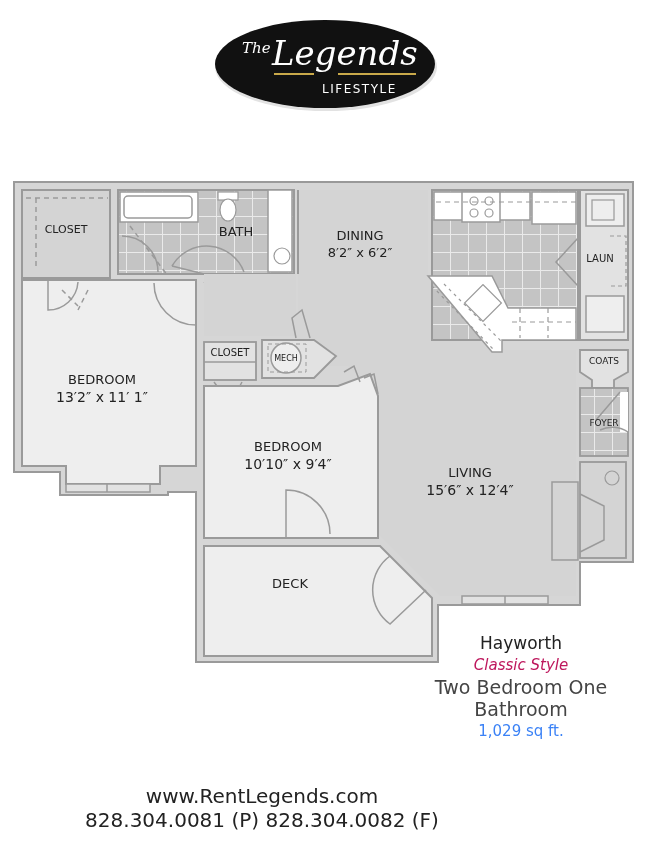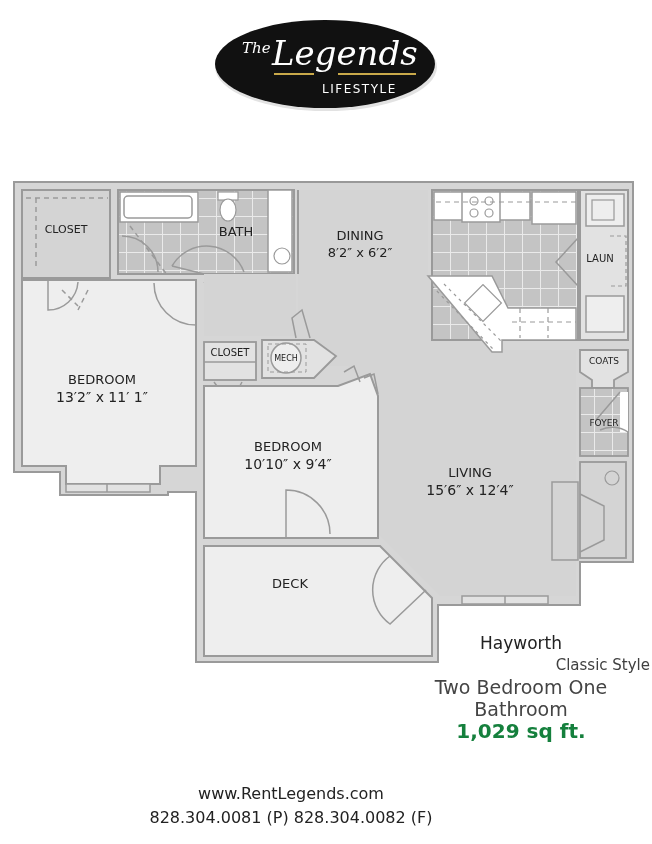--- a/index.html
+++ b/index.html
@@ -1,24 +1,24 @@
 <!DOCTYPE html>
 <html><head>
 <meta charset="utf-8">
 <style>
   html, body { margin:0; padding:0; background:#ffffff; }
   body { width:652px; height:844px; position:relative; overflow:hidden; font-family:"DejaVu Sans", sans-serif; }
   .logo { position:absolute; left:214px; top:15px; width:224px; height:98px; }
   .plan { position:absolute; left:0; top:0; }
   .info { position:absolute; left:392px; top:632px; width:258px; text-align:center; color:#222; }
   .info .name { font-size:17px; line-height:22px; }
-  .info .style { font-size:15px; color:#404040; line-height:22px;text-align:right; }
+  .info .style { font-size:15px; font-style:italic; color:#be185d; line-height:22px; }
   .info .type { font-size:19px; color:#444; line-height:22px; }
-  .info .size { font-size:20px; color:#15803d; line-height:22px;font-weight:bold; }
-  .footer { position:absolute; left:0; width:524px; text-align:center; color:#222; font-size:16px;padding-left:29px; }
+  .info .size { font-size:15px; color:#3b82f6; line-height:22px; }
+  .footer { position:absolute; left:0; width:524px; text-align:center; color:#222; font-size:20px; }
   .footer.web { top:784px; }
   .footer.phone { top:808px; }
   .lbl { font-family:"DejaVu Sans", sans-serif; fill:#222; }
 </style>
 </head>
 <body>
 
 <svg class="logo" viewBox="0 0 224 98" width="224" height="98">
   <ellipse cx="112" cy="52" rx="111" ry="44" fill="#cfcfcf" opacity="0.6"></ellipse>
   <ellipse cx="111" cy="49" rx="110" ry="44" fill="#111111"></ellipse>

